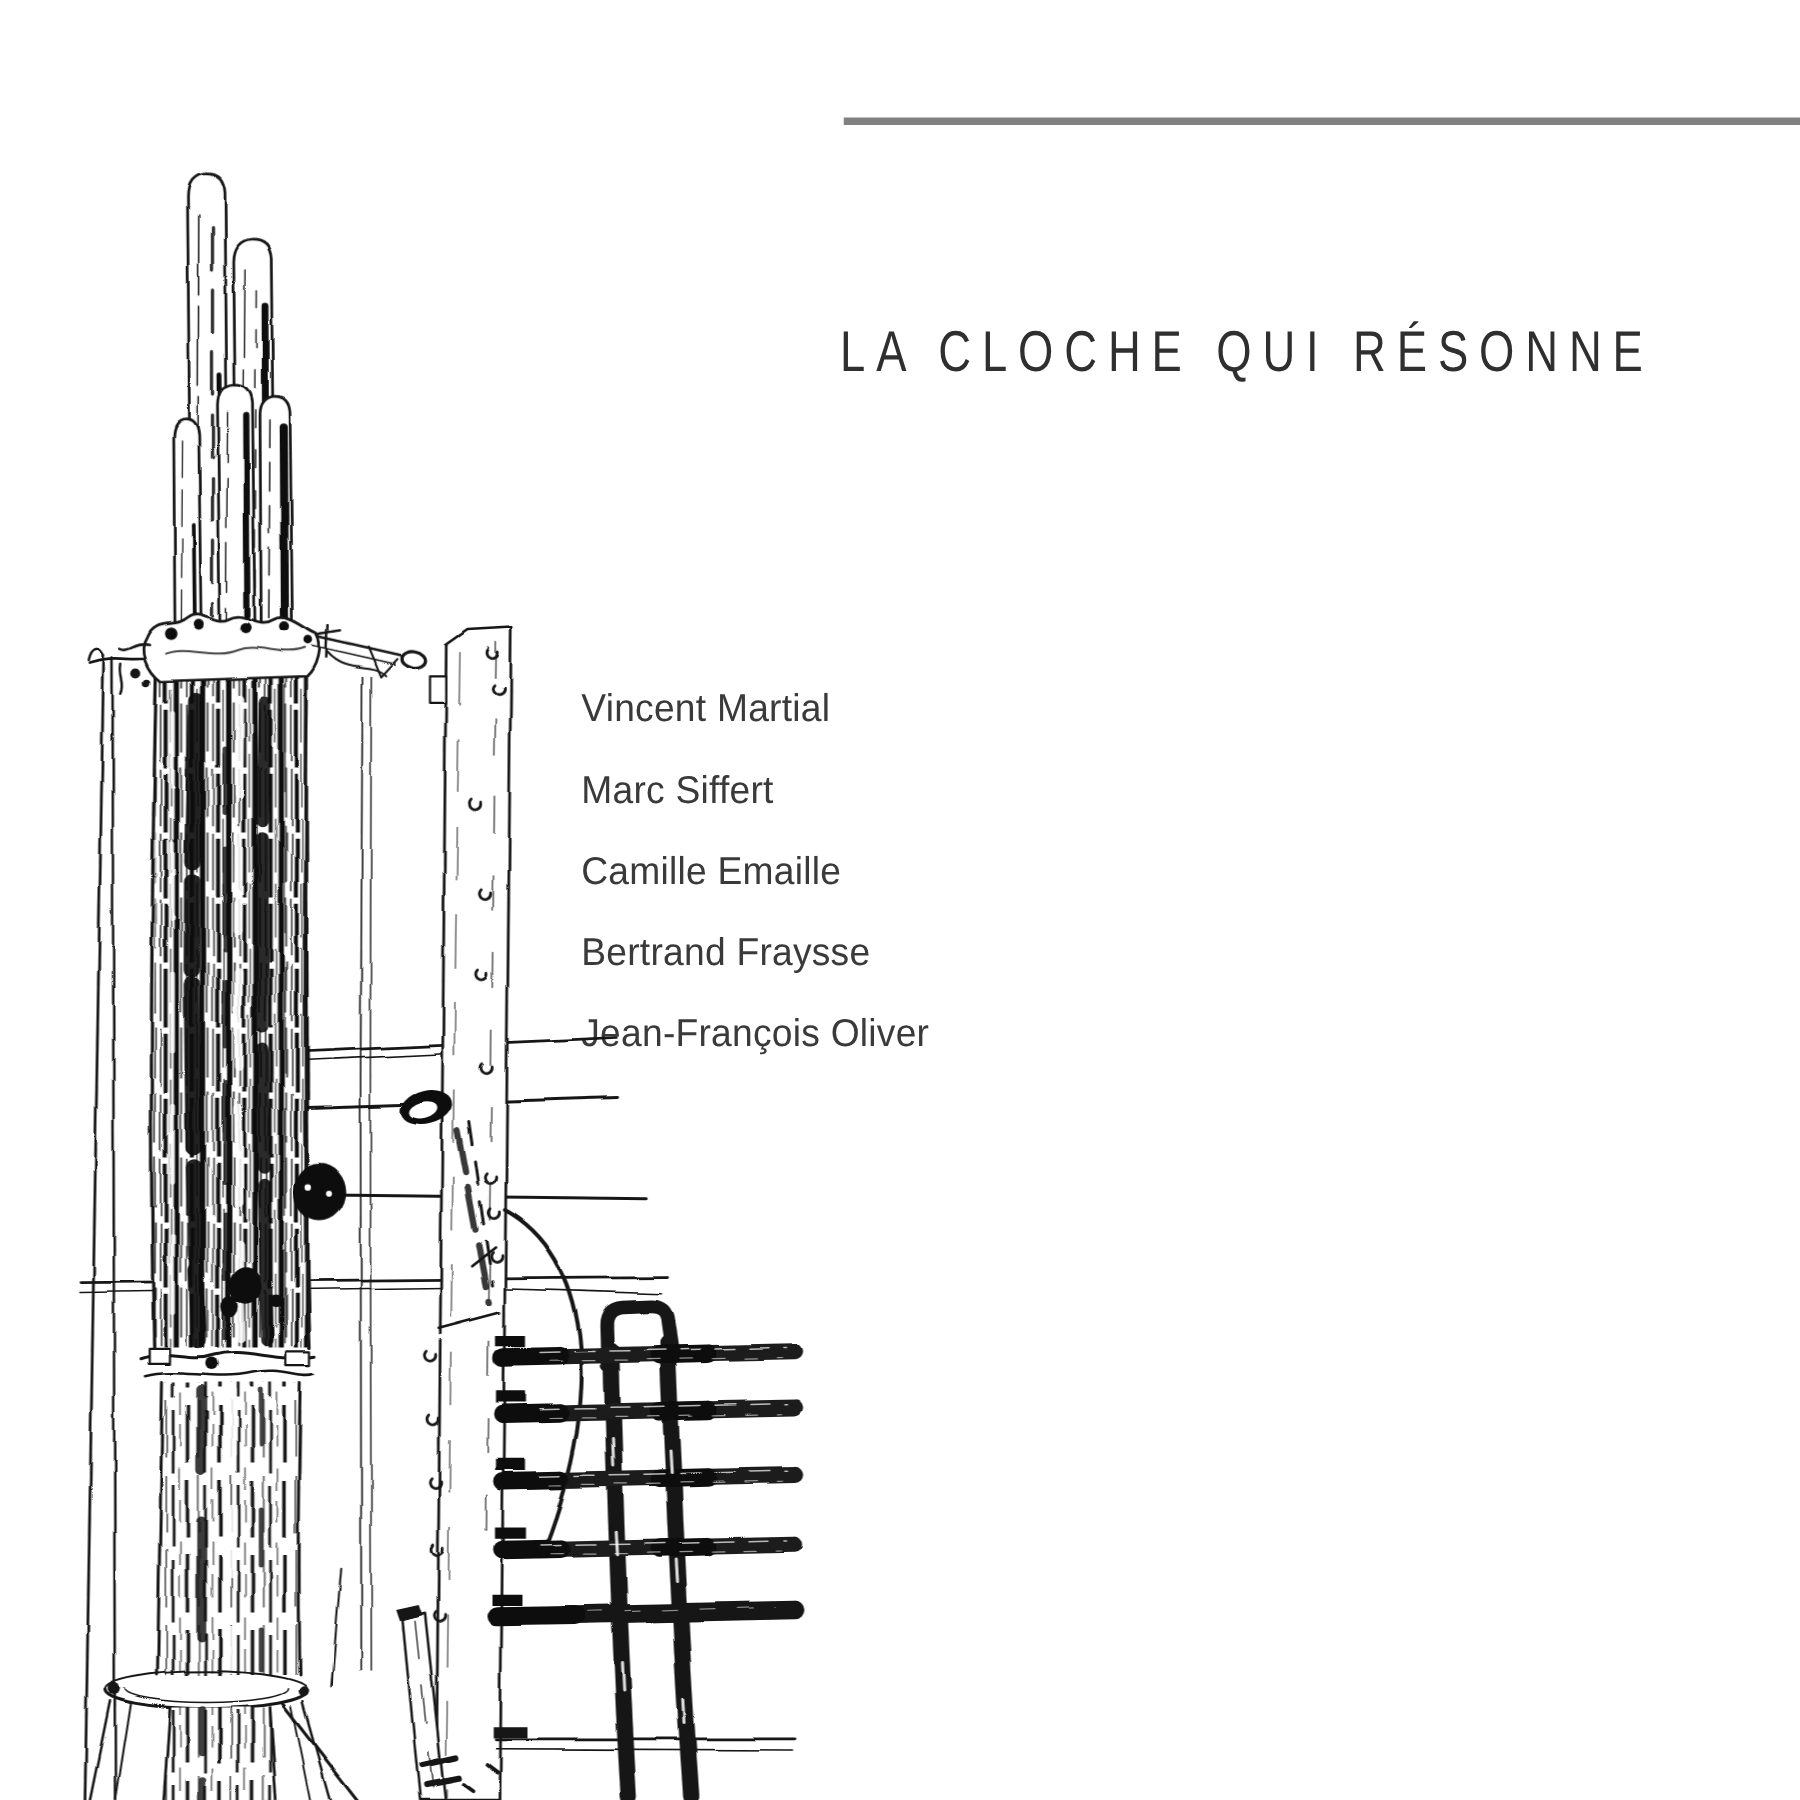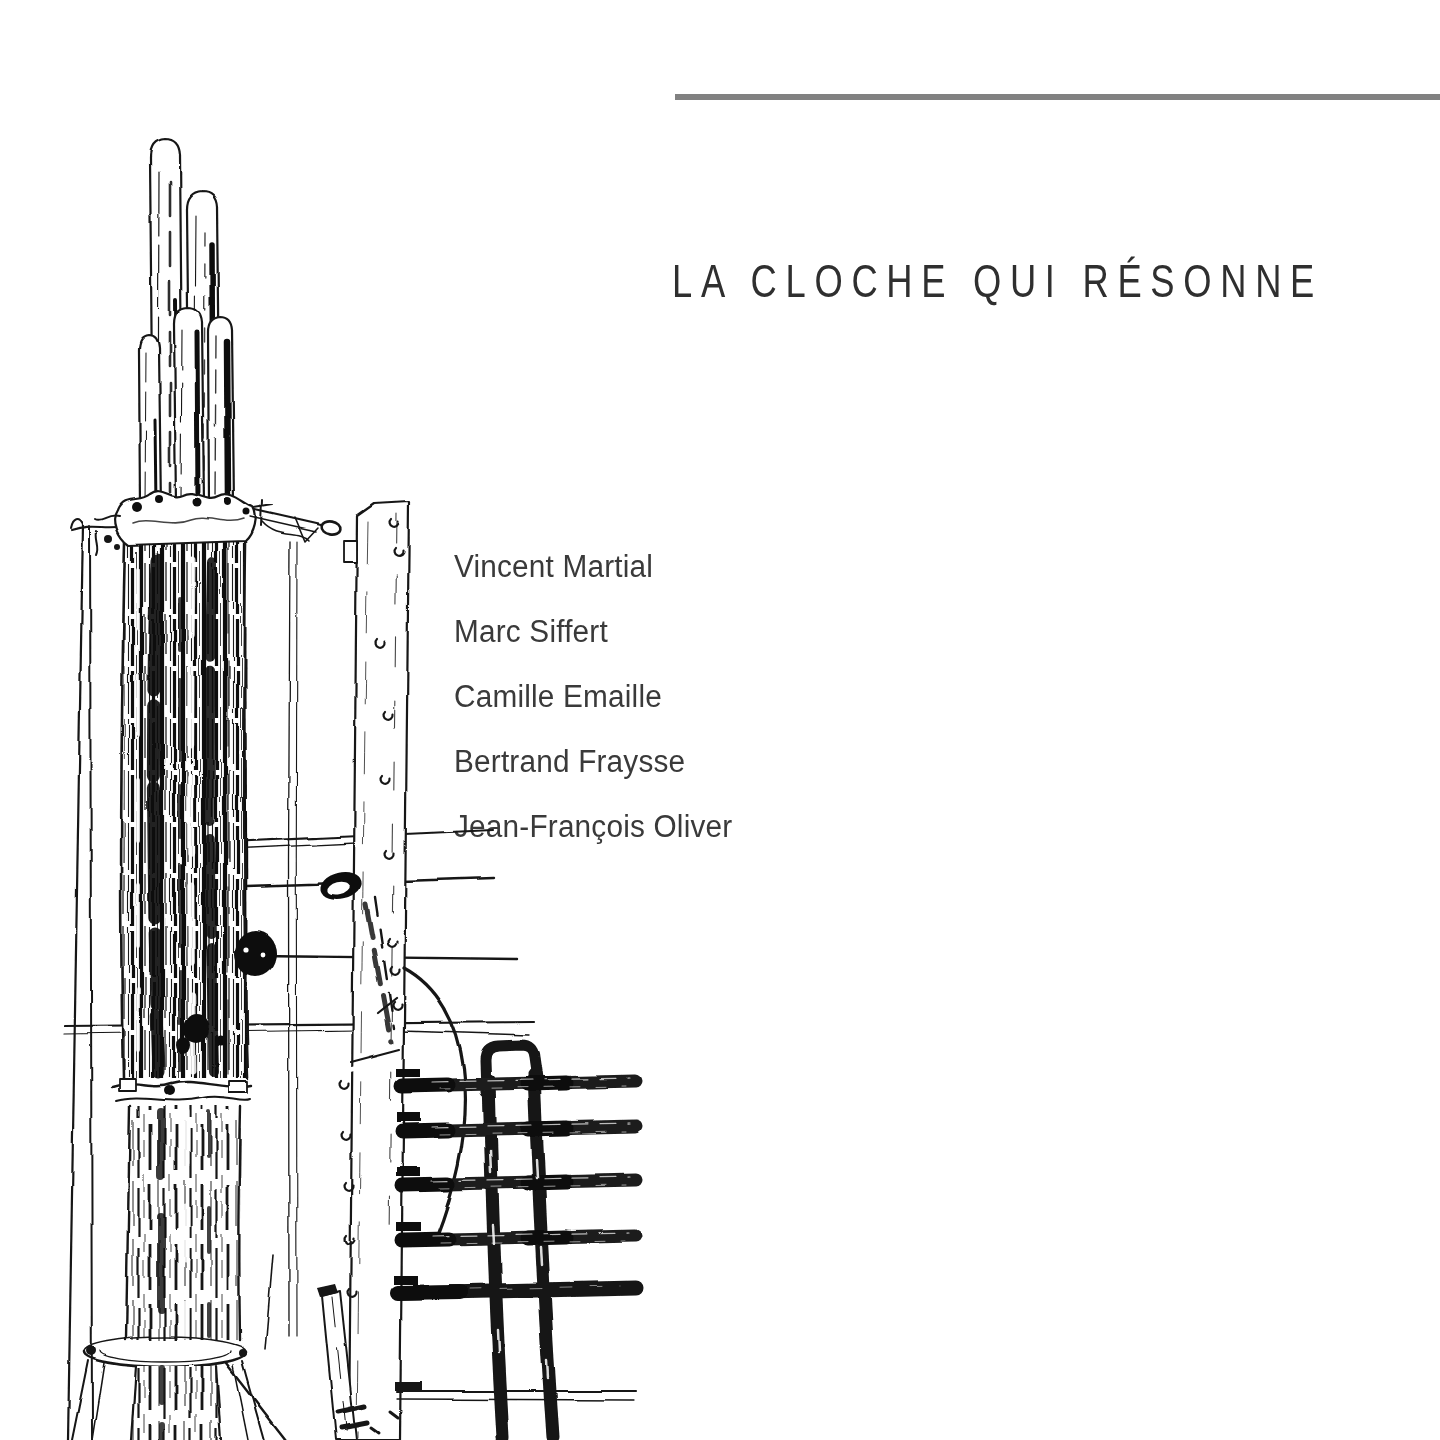--- a/index.html
+++ b/index.html
@@ -16,21 +16,21 @@
     background:var(--rule-color, #818181);
   }
   .title {
     position:absolute; left:672px; top:258px;
     font-size:46px; line-height:46px; font-weight:400;
     letter-spacing:11px; white-space:nowrap;
     color:var(--title-color, #2f2f2f);
     transform:scaleX(0.79); transform-origin:left top;
   }
   .credits {
-    position:absolute; left:454px; top:534px;
+    position:absolute; left:465px; top:534px;
     color:var(--credits-color, #3a3a3a);
   }
   .credit-name {
     font-size:31px; line-height:65px; font-weight:400;
     letter-spacing:0.2px; white-space:nowrap;
     transform:scaleX(0.96); transform-origin:left top;
   }
   .art { position:absolute; left:0; top:0; width:660px; height:1440px; }
 </style>
 </head>

